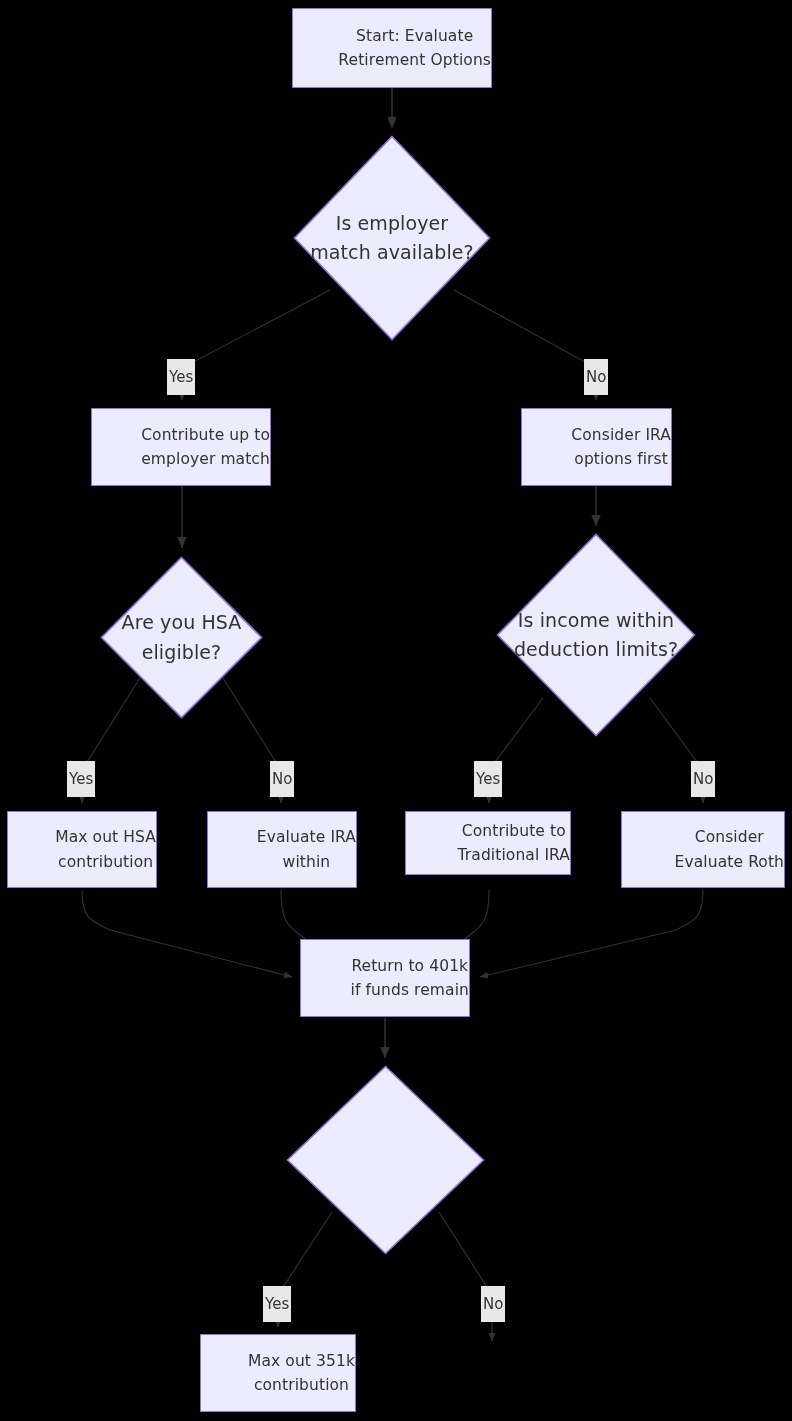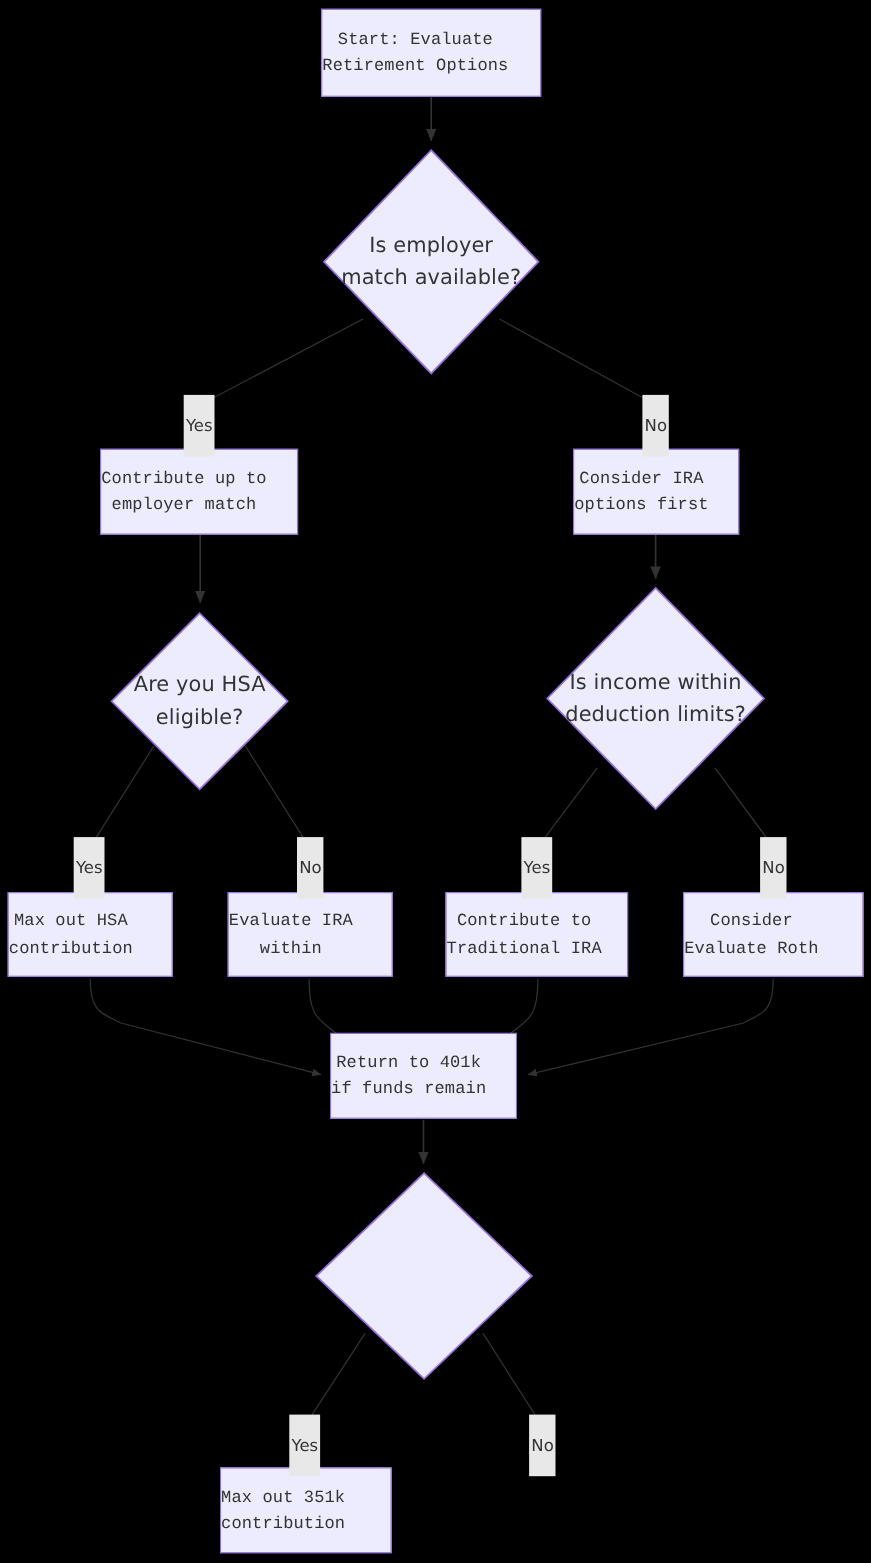--- a/index.html
+++ b/index.html
@@ -24,27 +24,26 @@
     pointer-events: none;
   }
   .node {
     position: absolute;
     box-sizing: border-box;
     background: #ECECFE;
     border: 1.6px solid #9370DB;
     color: #333333;
     display: flex;
     align-items: center;
-    justify-content: flex-start;
+    justify-content: flex-end;
     text-align: center;
     font-size: 15.5px;
     line-height: 1.55;
     white-space: pre-line;
     letter-spacing: 0.1px;
-    font-family: Liberation Mono, monospace;
   }
   .diamond-wrap {
     position: absolute;
     display: flex;
     align-items: center;
     justify-content: center;
   }
   .diamond-shape {
     position: absolute;
     left: 0; top: 0;
@@ -60,21 +59,21 @@
     text-align: center;
     white-space: pre-line;
     letter-spacing: 0.1px;
   }
   .edge-label {
     position: absolute;
     background: #E8E8E8;
     color: #333333;
     font-size: 15px;
     line-height: 1.35;
-    padding: 18px 2px;
+    padding: 8px 2px;
     white-space: nowrap;
     z-index: 3;
   }
 </style>
 </head>
 <body>
 
 <div id="canvas">
 
   <svg class="edges" viewBox="0 0 792 1421">
@@ -159,21 +158,21 @@
   <div class="node" style="left:7px; top:811px; width:150px; height:77px;">
     <span>Max out HSA
 contribution</span>
   </div>
 
   <div class="node" style="left:207px; top:811px; width:150px; height:77px;">
     <span>Evaluate IRA
 within</span>
   </div>
 
-  <div class="node" style="left:405px; top:811px; width:166px; height:77px;">
+  <div class="node" style="left:405px; top:811px; width:166px; height:64px;">
     <span>Contribute to
 Traditional IRA</span>
   </div>
 
   <div class="node" style="left:621px; top:811px; width:164px; height:77px;">
     <span>Consider
 Evaluate Roth</span>
   </div>
 
   <div class="node" style="left:300px; top:939px; width:170px; height:78px;">

